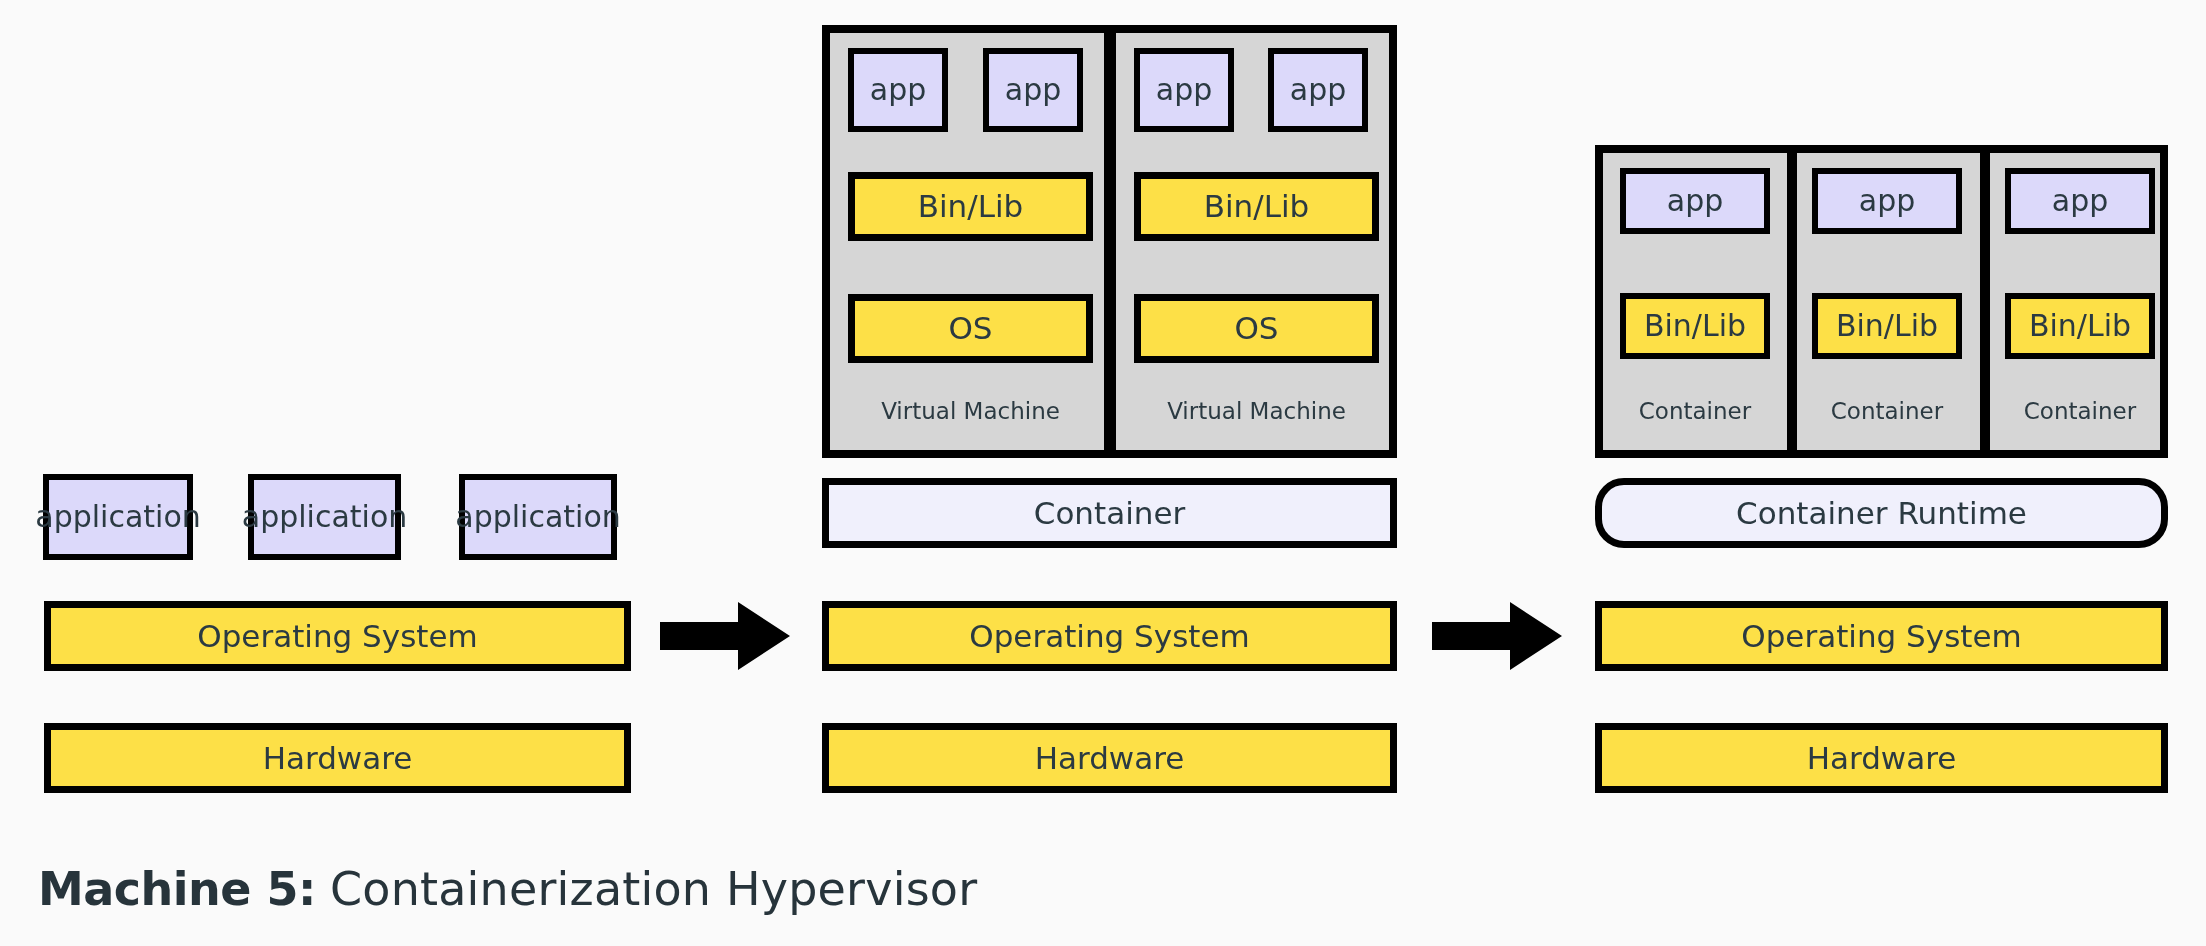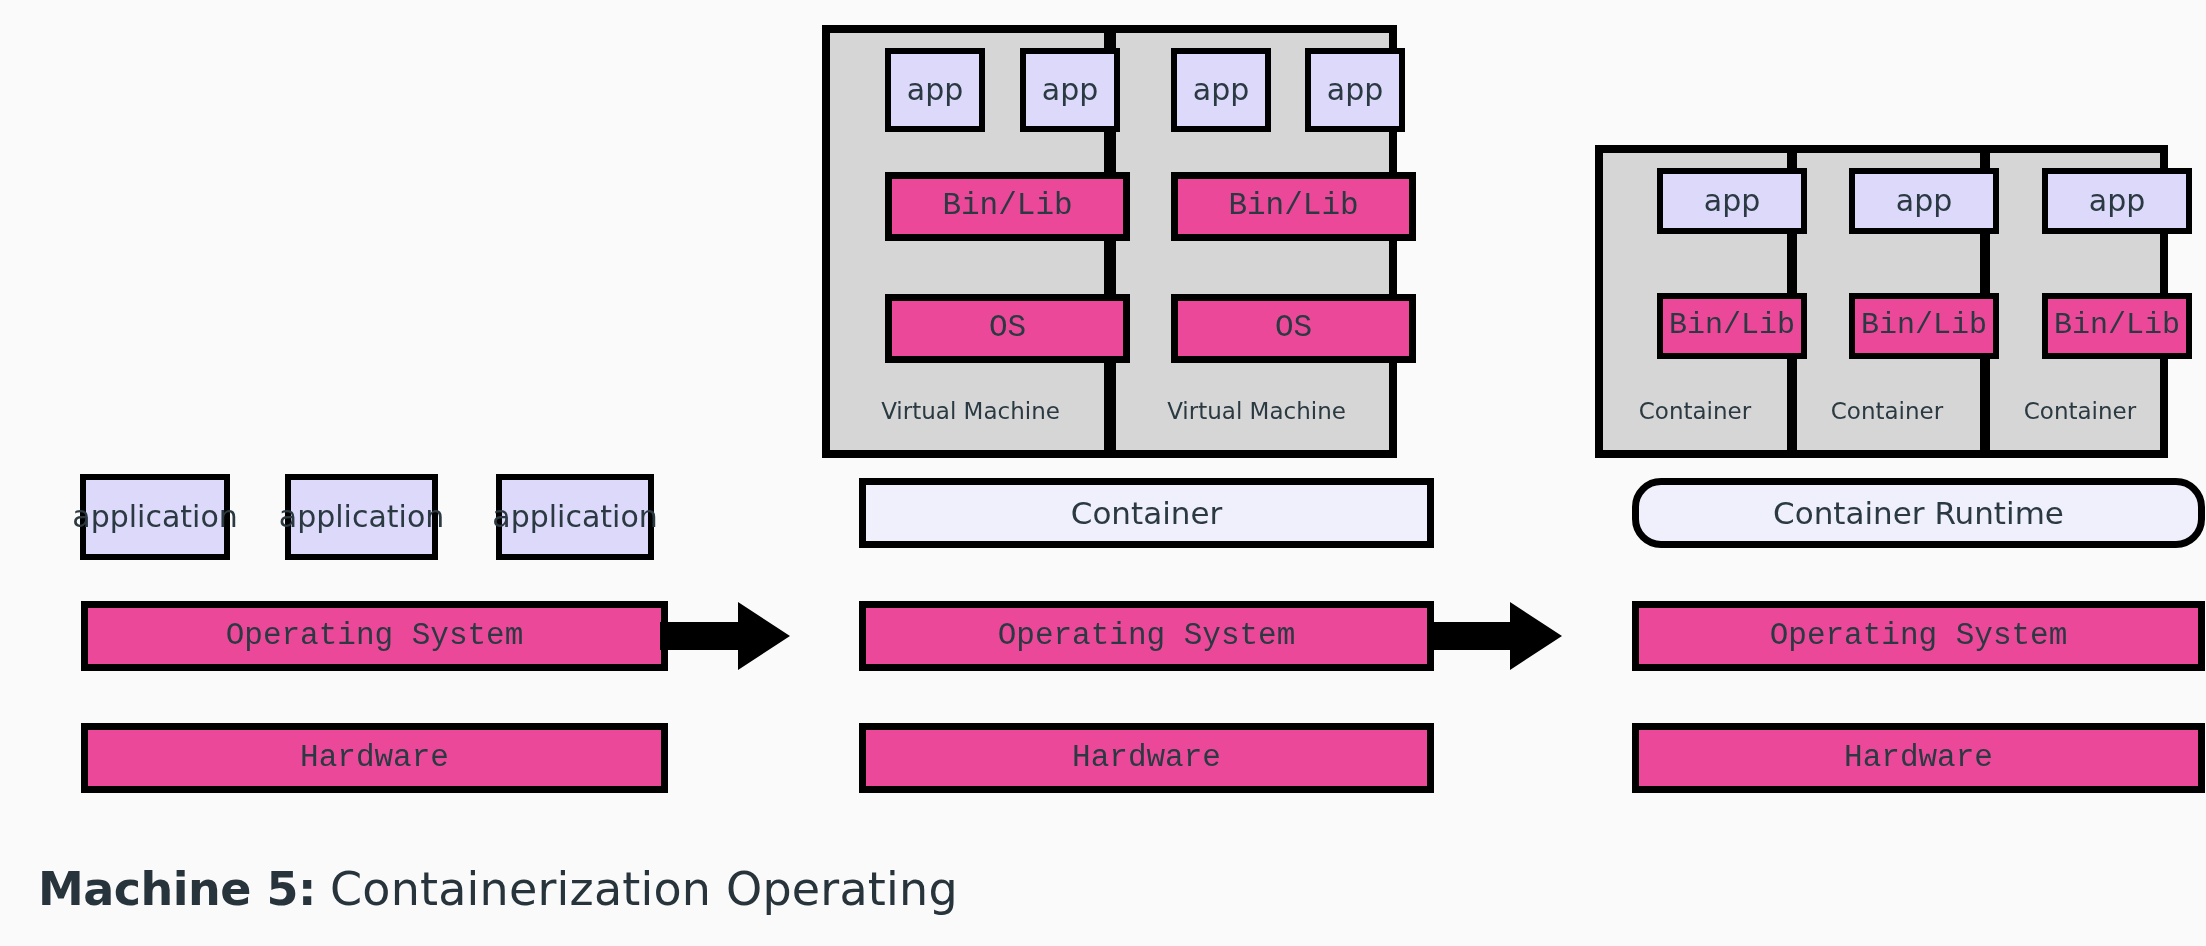--- a/index.html
+++ b/index.html
@@ -27,26 +27,25 @@
   .box {
     position: absolute;
     box-sizing: border-box;
     border: 7px solid #000000;
     display: flex;
     align-items: center;
     justify-content: center;
     text-align: center;
     line-height: 1.05;
     white-space: nowrap;
-    margin-left: 37px;
   }
   .box.thin { border-width: 6px; }
 
   .fill-app      { background: #dcd9fa; }
-  .fill-os       { background: #ec4899; font-family: Liberation Mono, monospace; }
+  .fill-os       { background: #fde047; }
   .fill-runtime  { background: #f0f0fc; }
   .t-30 { font-size: 30px; }
   .t-31 { font-size: 31px; }
 
   
   .panel {
     position: absolute;
     box-sizing: border-box;
     border: 8px solid #000000;
     background: #d6d6d6;
@@ -146,16 +145,16 @@
   <div class="box thin fill-os t-30" style="left:2005px; top:293px; width:150px; height:66px;">Bin/Lib</div>
   <div class="panel-label" style="left:2005px; top:398px; width:150px;">Container</div>
 
   <div class="box fill-runtime t-31" style="left:1595px; top:478px; width:573px; height:70px;border-radius:29px;">Container Runtime</div>
 
   <div class="box fill-os t-31" style="left:1595px; top:601px; width:573px; height:70px;">Operating System</div>
 
   <div class="box fill-os t-31" style="left:1595px; top:723px; width:573px; height:70px;">Hardware</div>
 
   <div id="caption">
-    <span class="cap-label">Machine 5:</span><span class="cap-text">Containerization Operating</span>
+    <span class="cap-label">Machine 5:</span><span class="cap-text">Containerization Hypervisor</span>
   </div>
 
 </div>
 
 </body></html>

